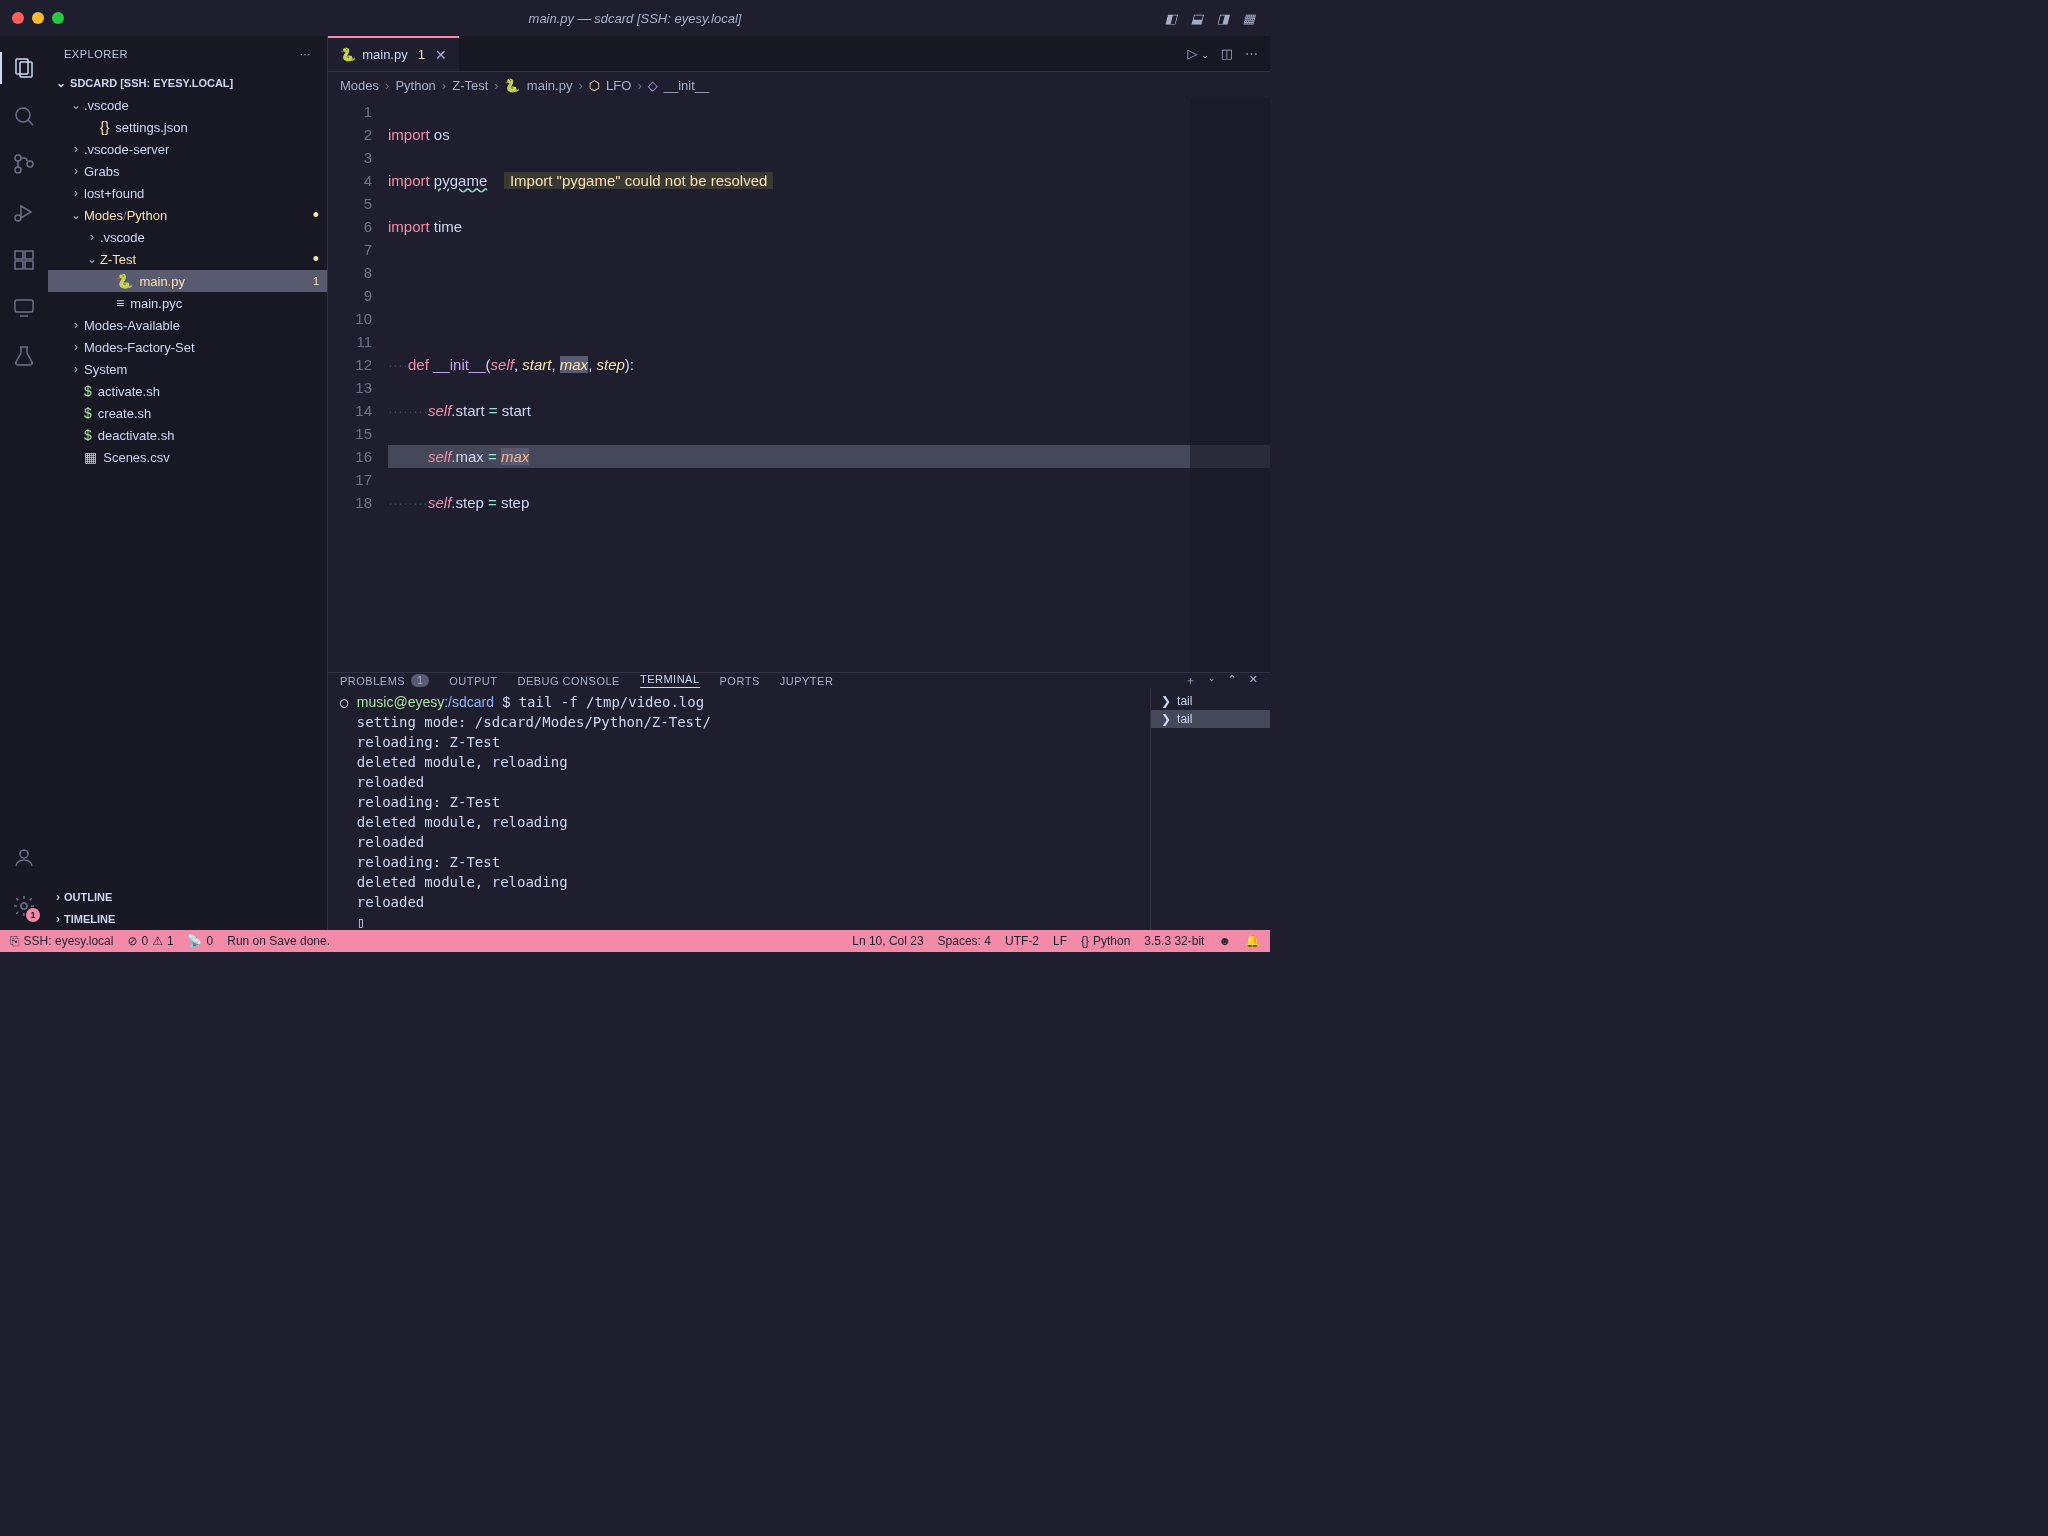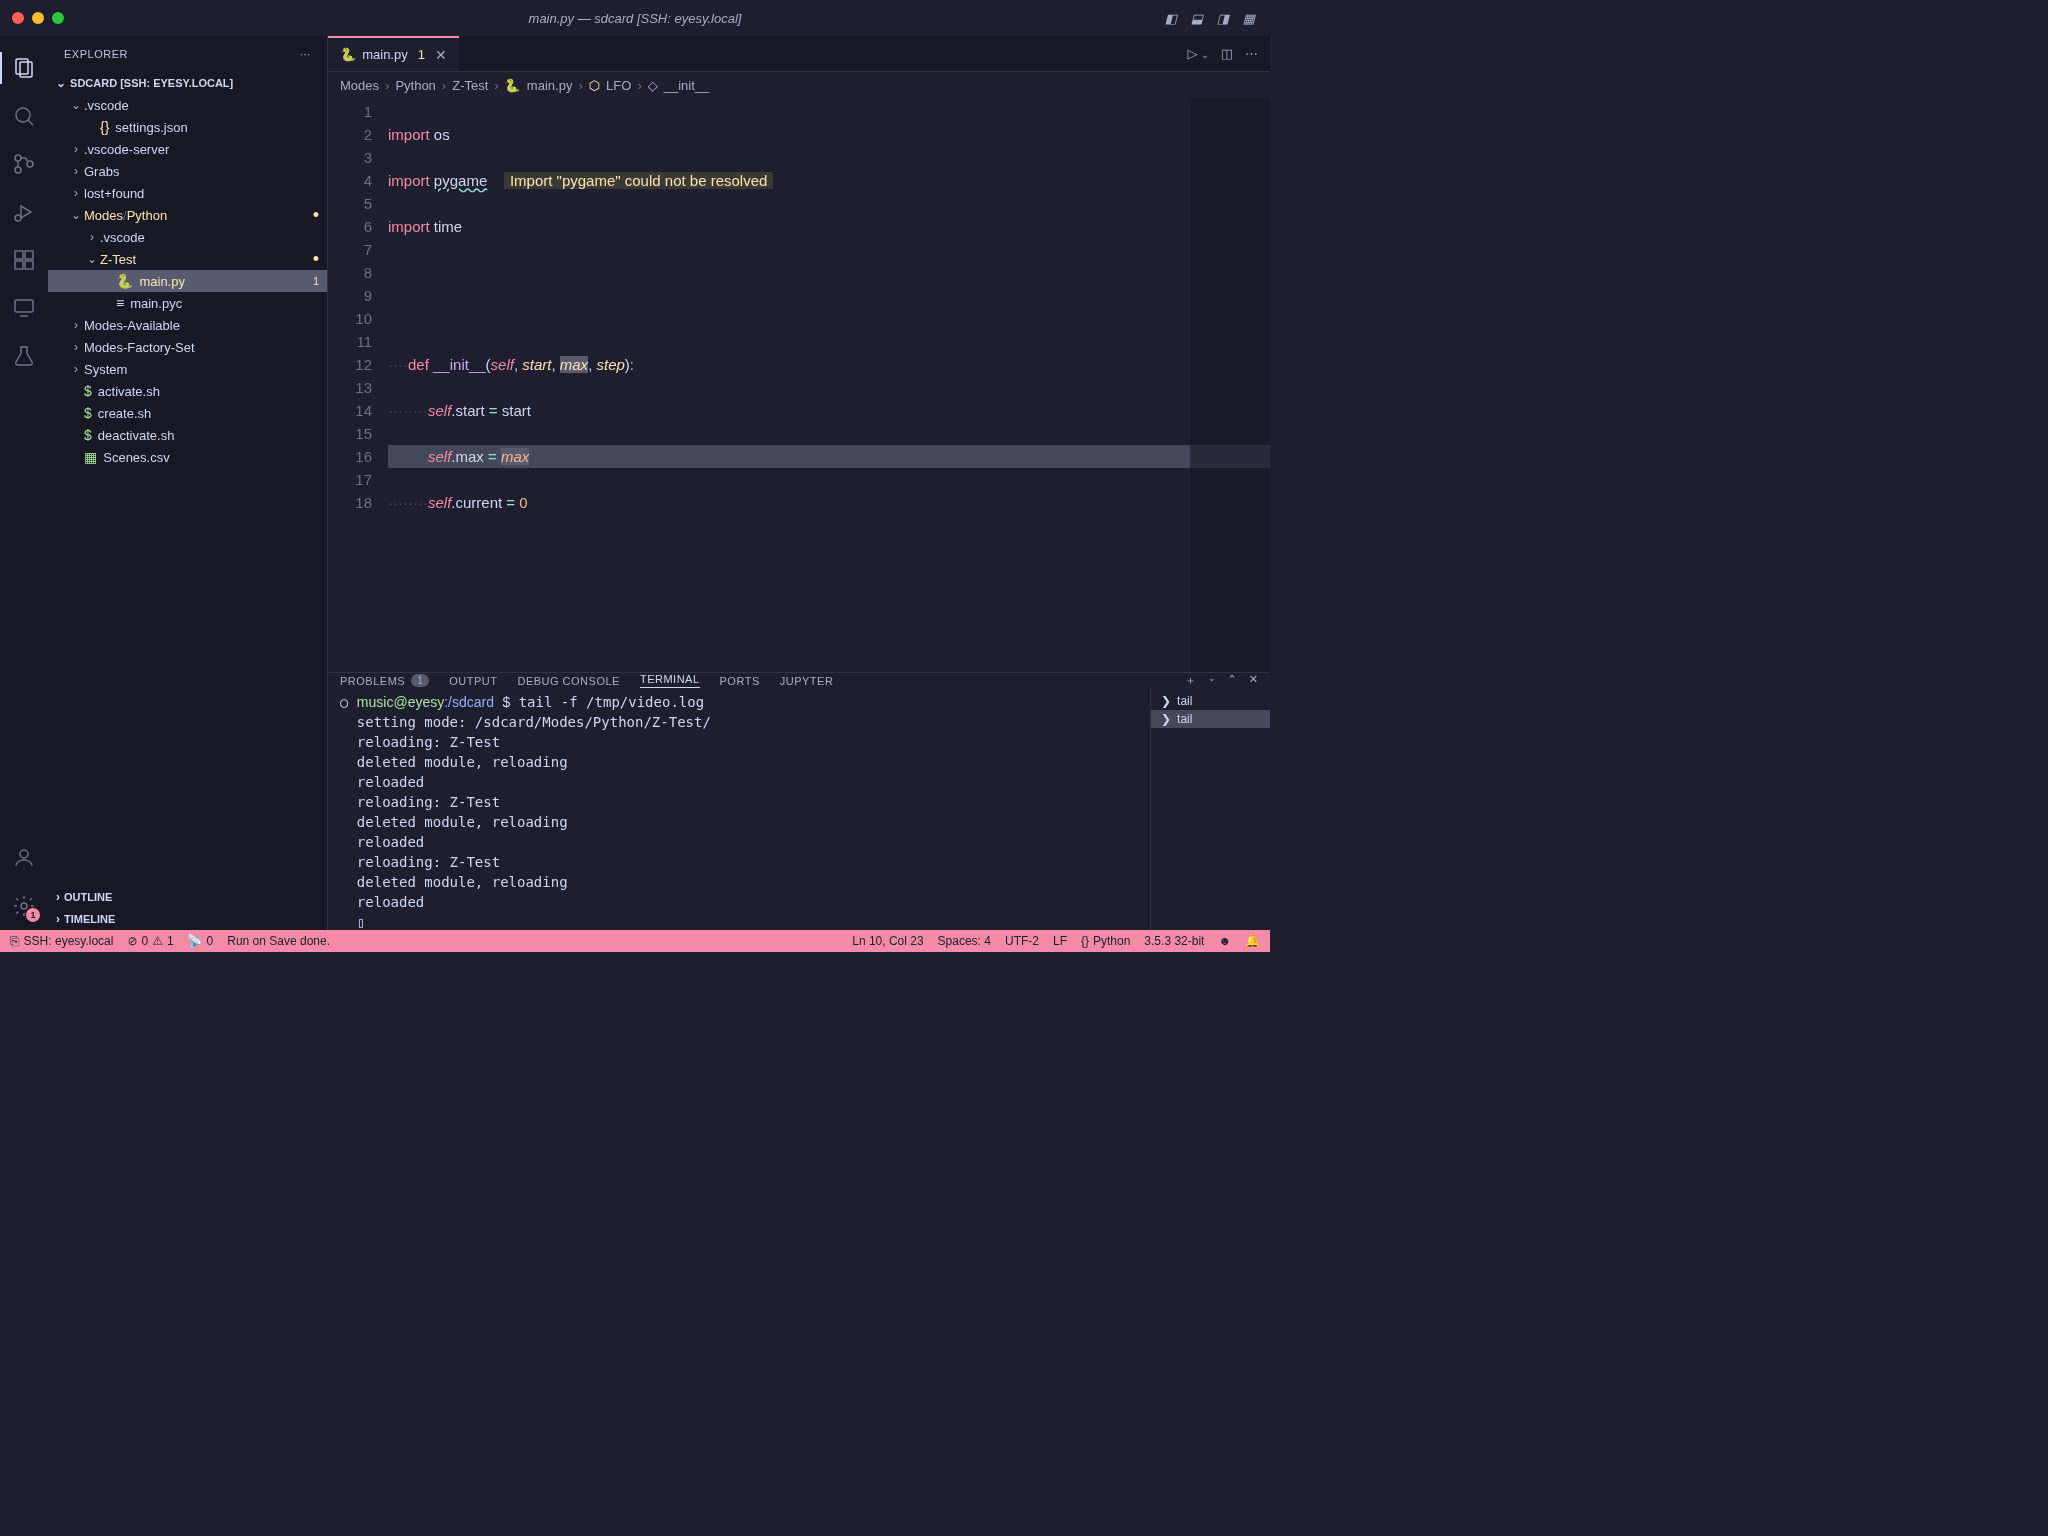--- a/index.html
+++ b/index.html
@@ -350,21 +350,21 @@
         </div>
       <div class="code-content">
 <div class="code-line"><span class="tok-kw">import</span> <span class="tok-id">os</span></div>
 <div class="code-line"><span class="tok-kw">import</span> <span class="tok-id" style="text-decoration: underline wavy #94e2d5">pygame</span>    <span class="inline-hint">Import "pygame" could not be resolved</span></div>
 <div class="code-line"><span class="tok-kw">import</span> <span class="tok-id">time</span></div>
 <div class="code-line"></div>
 <div class="code-line"></div>
 <div class="code-line"><span class="tok-ws">····</span><span class="tok-kw">def</span> <span class="tok-dunder">__init__</span>(<span class="tok-self">self</span>, <span class="tok-param">start</span>, <span class="tok-param sel-bg">max</span>, <span class="tok-param">step</span>)<span class="tok-op">:</span></div>
 <div class="code-line"><span class="tok-ws">········</span><span class="tok-self">self</span>.<span class="tok-id">start</span> <span class="tok-op">=</span> <span class="tok-id">start</span></div>
 <div class="code-line highlight-line"><span class="tok-ws">········</span><span class="tok-self">self</span>.<span class="tok-id">max</span> <span class="tok-op">=</span> <span class="tok-builtin sel-bg">max</span></div>
-<div class="code-line"><span class="tok-ws">········</span><span class="tok-self">self</span>.<span class="tok-id">current</span> <span class="tok-op">=</span> <span class="tok-num">0</span></div>
+<div class="code-line"><span class="tok-ws">········</span><span class="tok-self">self</span>.<span class="tok-id">step</span> <span class="tok-op">=</span> <span class="tok-id">step</span></div>
 
 
 
 
 
 
       </div>
       <div class="minimap"></div>
     </div>
 

